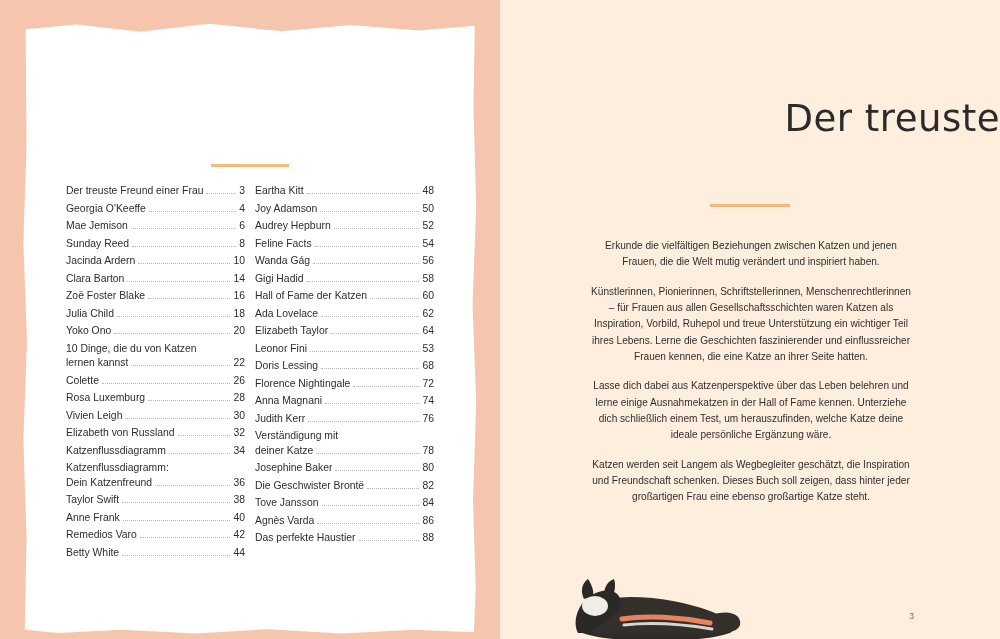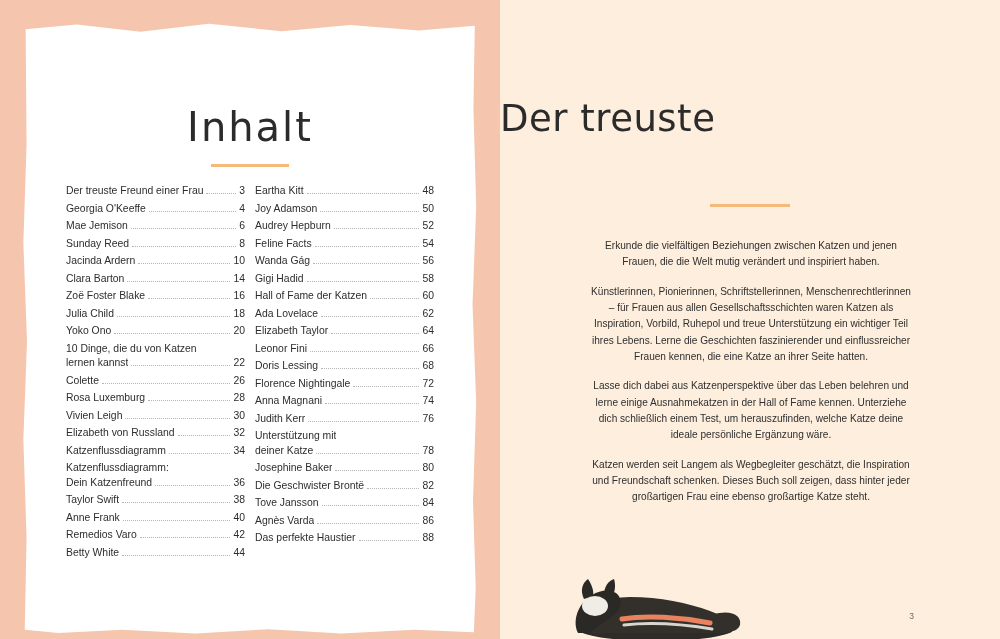--- a/index.html
+++ b/index.html
@@ -114,21 +114,21 @@
     width: 500px;
     height: 639px;
     background: #fdeedd;
     overflow: hidden;
   }
   .chap-title {
     position: absolute;
     left: 0;
     right: 0;
     top: 96px;
-    text-align: left;
+    text-align: right;
     font-family: "DejaVu Sans", sans-serif;
     font-size: 37px;
     line-height: 1.22;
     color: #2b2b2b;
     letter-spacing: 0.5px;
   }
   .chap-rule {
     position: absolute;
     left: 50%;
     transform: translateX(-50%);
@@ -166,21 +166,20 @@
     height: 80px;
   }
 </style>
 </head>
 <body>
 
 <div class="spread">
 
   <div class="page-left">
     <div class="paper-left">
-      <div class="toc-title">Inhalt</div>
       <div class="toc-rule"></div>
       <div class="toc-columns">
         <div class="toc-col" id="col0">
             <div class="toc-entry">
               <span class="label">Der treuste Freund einer Frau</span>
               <span class="dots"></span>
               <span class="pg">3</span>
             </div>
             <div class="toc-entry">
               <span class="label">Georgia O'Keeffe</span>
@@ -330,21 +329,21 @@
               <span class="pg">62</span>
             </div>
             <div class="toc-entry">
               <span class="label">Elizabeth Taylor</span>
               <span class="dots"></span>
               <span class="pg">64</span>
             </div>
             <div class="toc-entry">
               <span class="label">Leonor Fini</span>
               <span class="dots"></span>
-              <span class="pg">66</span>
+              <span class="pg">53</span>
             </div>
             <div class="toc-entry">
               <span class="label">Doris Lessing</span>
               <span class="dots"></span>
               <span class="pg">68</span>
             </div>
             <div class="toc-entry">
               <span class="label">Florence Nightingale</span>
               <span class="dots"></span>
               <span class="pg">72</span>
@@ -353,21 +352,21 @@
               <span class="label">Anna Magnani</span>
               <span class="dots"></span>
               <span class="pg">74</span>
             </div>
             <div class="toc-entry">
               <span class="label">Judith Kerr</span>
               <span class="dots"></span>
               <span class="pg">76</span>
             </div>
             <div class="toc-entry nodots">
-              <span class="label">Unterstützung mit</span>
+              <span class="label">Verständigung mit</span>
               <span class="dots"></span>
               <span class="pg"></span>
             </div>
             <div class="toc-entry cont">
               <span class="label">deiner Katze</span>
               <span class="dots"></span>
               <span class="pg">78</span>
             </div>
             <div class="toc-entry">
               <span class="label">Josephine Baker</span>

